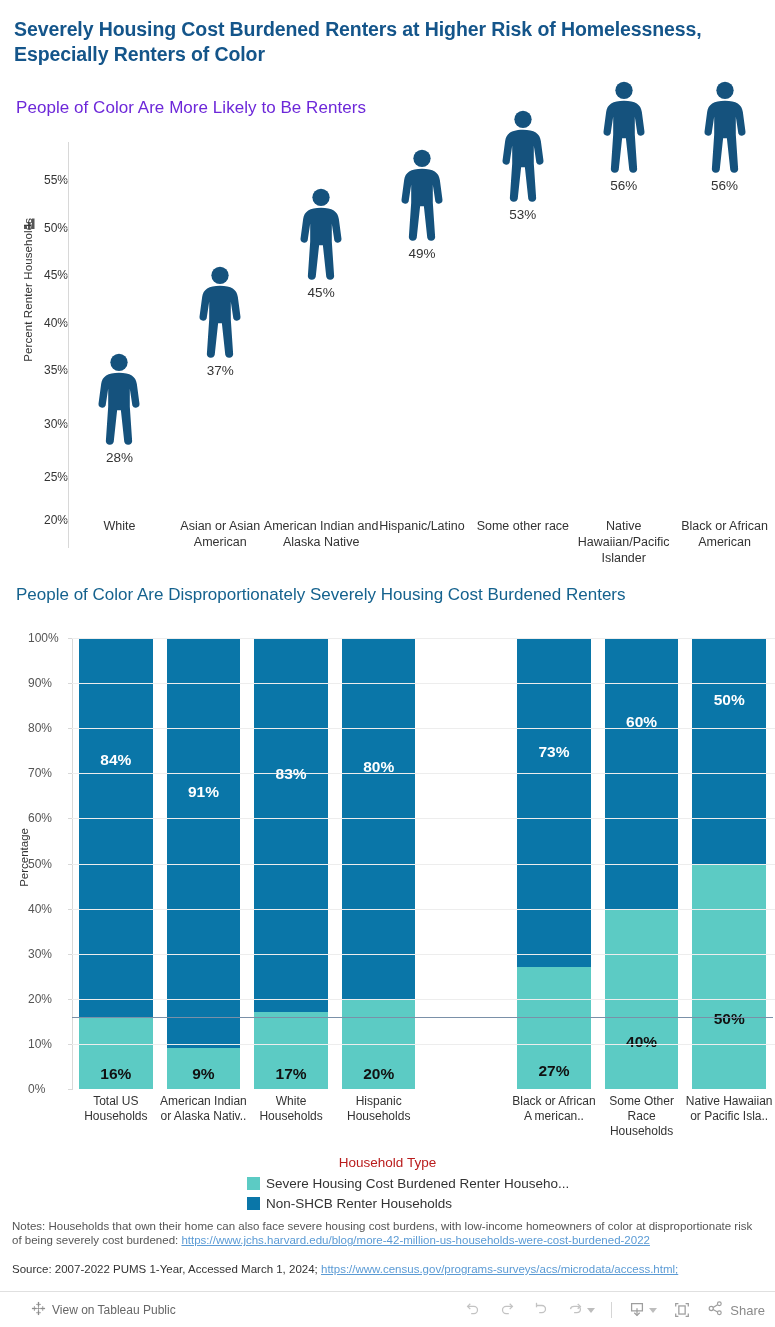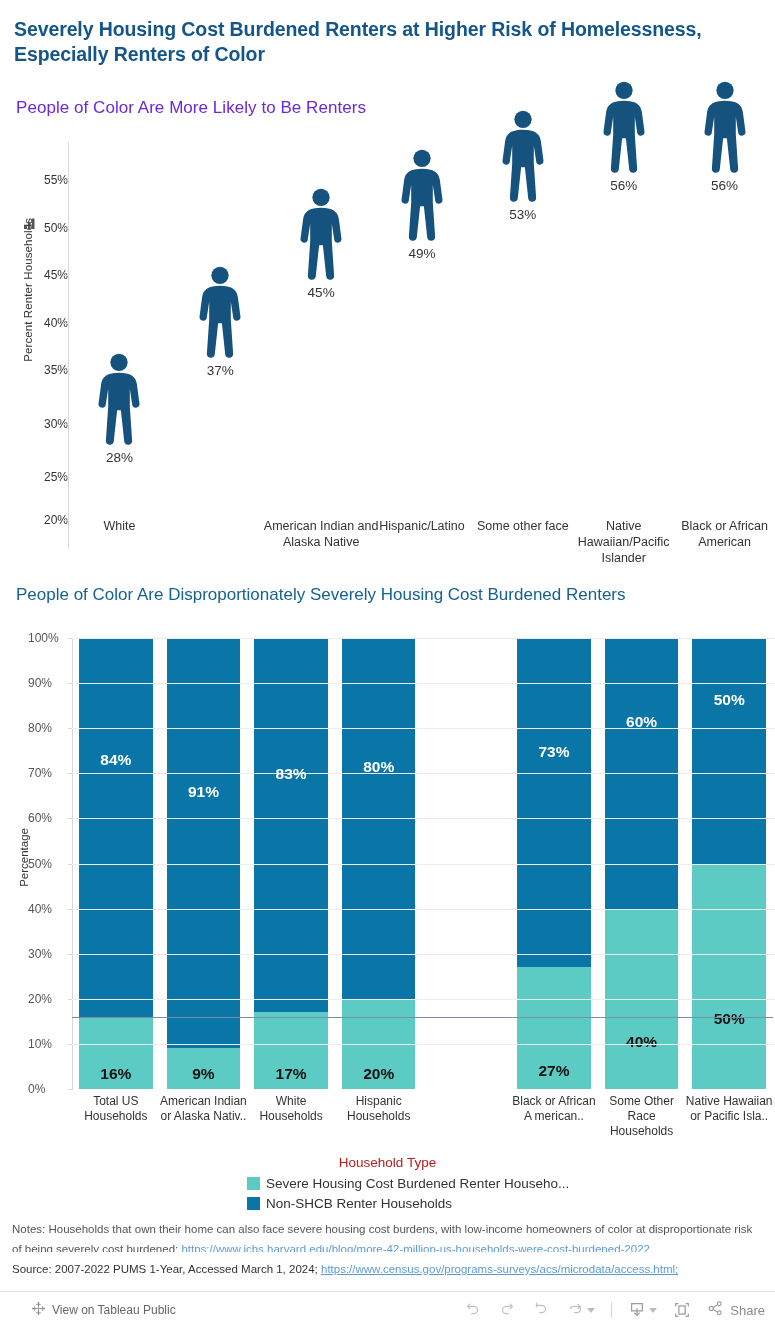--- a/index.html
+++ b/index.html
@@ -131,21 +131,21 @@
   }
   .legend-row {
     position:absolute; left:247px; font-size:13.5px; color:#333;
     display:flex; align-items:center; gap:6px;
   }
   .legend-swatch { width:13px; height:13px; display:inline-block; }
 
   
   #notes {
     position:absolute; left:12px; top:1219px; width:752px;
-    font-size:11.5px; line-height:20px; color:#555;
+    font-size:11.5px; line-height:14px; color:#555;
     height:33px; overflow:hidden;
   }
   #source {
     position:absolute; left:12px; top:1262px; width:752px;
     font-size:11.5px; line-height:14px; color:#333;
     height:28px; overflow:hidden;
   }
   a.link { color:#5b9bd5; text-decoration:underline; }
 
   
@@ -217,20 +217,21 @@
         <div class="c1-xlabel">White</div>
       </div>
       <div class="c1-col" style="left: 100.857px; width: 100.857px;">
         <div class="person" style="top: 144.857px;"><svg width="48.88" height="94" viewBox="0 0 52 100" preserveAspectRatio="none">
             <g fill="#15527d">
               <circle cx="26" cy="11" r="9.2"></circle>
               <path d="M26 22 C14 22 8 26 7 34 L4.2 55 a4 4 0 0 0 7.6 2 L14.5 39 L14.5 58 L12 95 a4.3 4.3 0 0 0 8.4 0.6 L24 62 L28 62 L31.6 95.6 a4.3 4.3 0 0 0 8.4 -0.6 L37.5 58 L37.5 39 L40.2 57 a4 4 0 0 0 7.6 -2 L45 34 C44 26 38 22 26 22 Z"></path>
             </g>
           </svg></div>
         <div class="c1-val" style="top: 242.857px;">37%</div>
+        <div class="c1-xlabel">Asian or Asian American</div>
       </div>
       <div class="c1-col" style="left: 201.714px; width: 100.857px;">
         <div class="person" style="top: 67.1429px;"><svg width="48.88" height="94" viewBox="0 0 52 100" preserveAspectRatio="none">
             <g fill="#15527d">
               <circle cx="26" cy="11" r="9.2"></circle>
               <path d="M26 22 C14 22 8 26 7 34 L4.2 55 a4 4 0 0 0 7.6 2 L14.5 39 L14.5 58 L12 95 a4.3 4.3 0 0 0 8.4 0.6 L24 62 L28 62 L31.6 95.6 a4.3 4.3 0 0 0 8.4 -0.6 L37.5 58 L37.5 39 L40.2 57 a4 4 0 0 0 7.6 -2 L45 34 C44 26 38 22 26 22 Z"></path>
             </g>
           </svg></div>
         <div class="c1-val" style="top: 165.143px;">45%</div>
         <div class="c1-xlabel">American Indian and Alaska Native</div>
@@ -246,21 +247,21 @@
         <div class="c1-xlabel">Hispanic/Latino</div>
       </div>
       <div class="c1-col" style="left: 403.429px; width: 100.857px;">
         <div class="person" style="top: -10.5714px;"><svg width="48.88" height="94" viewBox="0 0 52 100" preserveAspectRatio="none">
             <g fill="#15527d">
               <circle cx="26" cy="11" r="9.2"></circle>
               <path d="M26 22 C14 22 8 26 7 34 L4.2 55 a4 4 0 0 0 7.6 2 L14.5 39 L14.5 58 L12 95 a4.3 4.3 0 0 0 8.4 0.6 L24 62 L28 62 L31.6 95.6 a4.3 4.3 0 0 0 8.4 -0.6 L37.5 58 L37.5 39 L40.2 57 a4 4 0 0 0 7.6 -2 L45 34 C44 26 38 22 26 22 Z"></path>
             </g>
           </svg></div>
         <div class="c1-val" style="top: 87.4286px;">53%</div>
-        <div class="c1-xlabel">Some other face</div>
+        <div class="c1-xlabel">Some other race</div>
       </div>
       <div class="c1-col" style="left: 504.286px; width: 100.857px;">
         <div class="person" style="top: -39.7143px;"><svg width="48.88" height="94" viewBox="0 0 52 100" preserveAspectRatio="none">
             <g fill="#15527d">
               <circle cx="26" cy="11" r="9.2"></circle>
               <path d="M26 22 C14 22 8 26 7 34 L4.2 55 a4 4 0 0 0 7.6 2 L14.5 39 L14.5 58 L12 95 a4.3 4.3 0 0 0 8.4 0.6 L24 62 L28 62 L31.6 95.6 a4.3 4.3 0 0 0 8.4 -0.6 L37.5 58 L37.5 39 L40.2 57 a4 4 0 0 0 7.6 -2 L45 34 C44 26 38 22 26 22 Z"></path>
             </g>
           </svg></div>
         <div class="c1-val" style="top: 58.2857px;">56%</div>
         <div class="c1-xlabel">Native Hawaiian/Pacific Islander</div>

